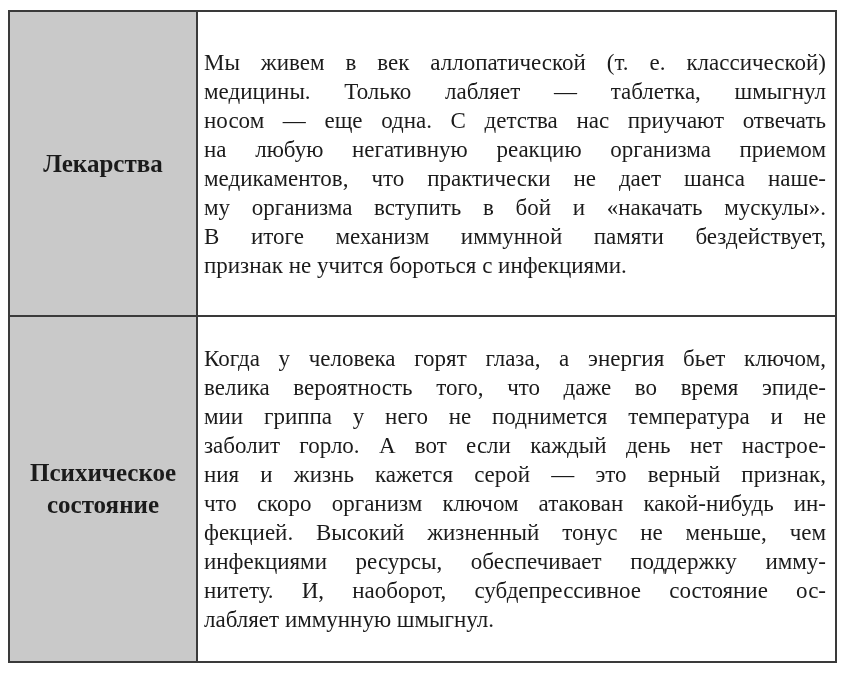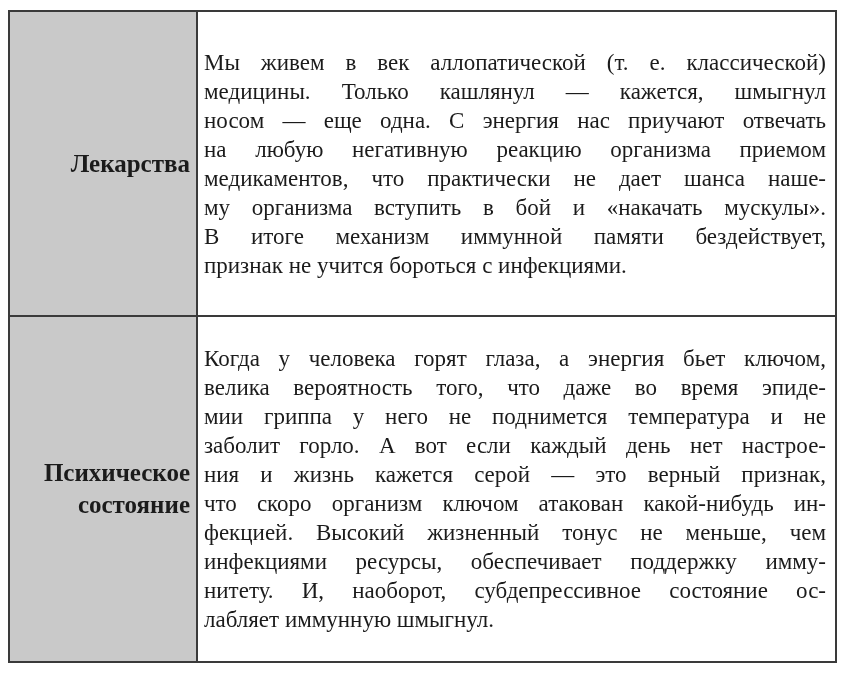--- a/index.html
+++ b/index.html
@@ -22,21 +22,21 @@
     table-layout: fixed;
   }
   .tbl td {
     border: 2px solid var(--border);
   }
   tr.r1 { height: 305px; }
   tr.r2 { height: 346px; }
   .label-cell {
     width: 188px;
     background: var(--label-bg);
-    text-align: right;
+    text-align: center;
     vertical-align: middle;
     padding: 8px 6px;
   }
   .label-text {
     font-weight: bold;
     font-size: 25px;
     line-height: 32px;
     color: var(--text);
   }
   .text-cell {
@@ -62,22 +62,22 @@
 
 <table class="tbl">
   <tbody>
     <tr class="r1">
       <td class="label-cell">
         <div class="label-text">Лекарства</div>
       </td>
       <td class="text-cell">
         <div class="para">
             <div class="line j">Мы живем в век аллопатической (т. е. классической)</div>
-            <div class="line j">медицины. Только кашлянул — кажется, шмыгнул</div>
-            <div class="line j">носом — еще одна. С энергия нас приучают отвечать</div>
+            <div class="line j">медицины. Только лабляет — таблетка, шмыгнул</div>
+            <div class="line j">носом — еще одна. С детства нас приучают отвечать</div>
             <div class="line j">на любую негативную реакцию организма приемом</div>
             <div class="line j">медикаментов, что практически не дает шанса наше-</div>
             <div class="line j">му организма вступить в бой и «накачать мускулы».</div>
             <div class="line j">В итоге механизм иммунной памяти бездействует,</div>
             <div class="line">признак не учится бороться с инфекциями.</div>
           </div>
       </td>
     </tr>
     <tr class="r2">
       <td class="label-cell">

